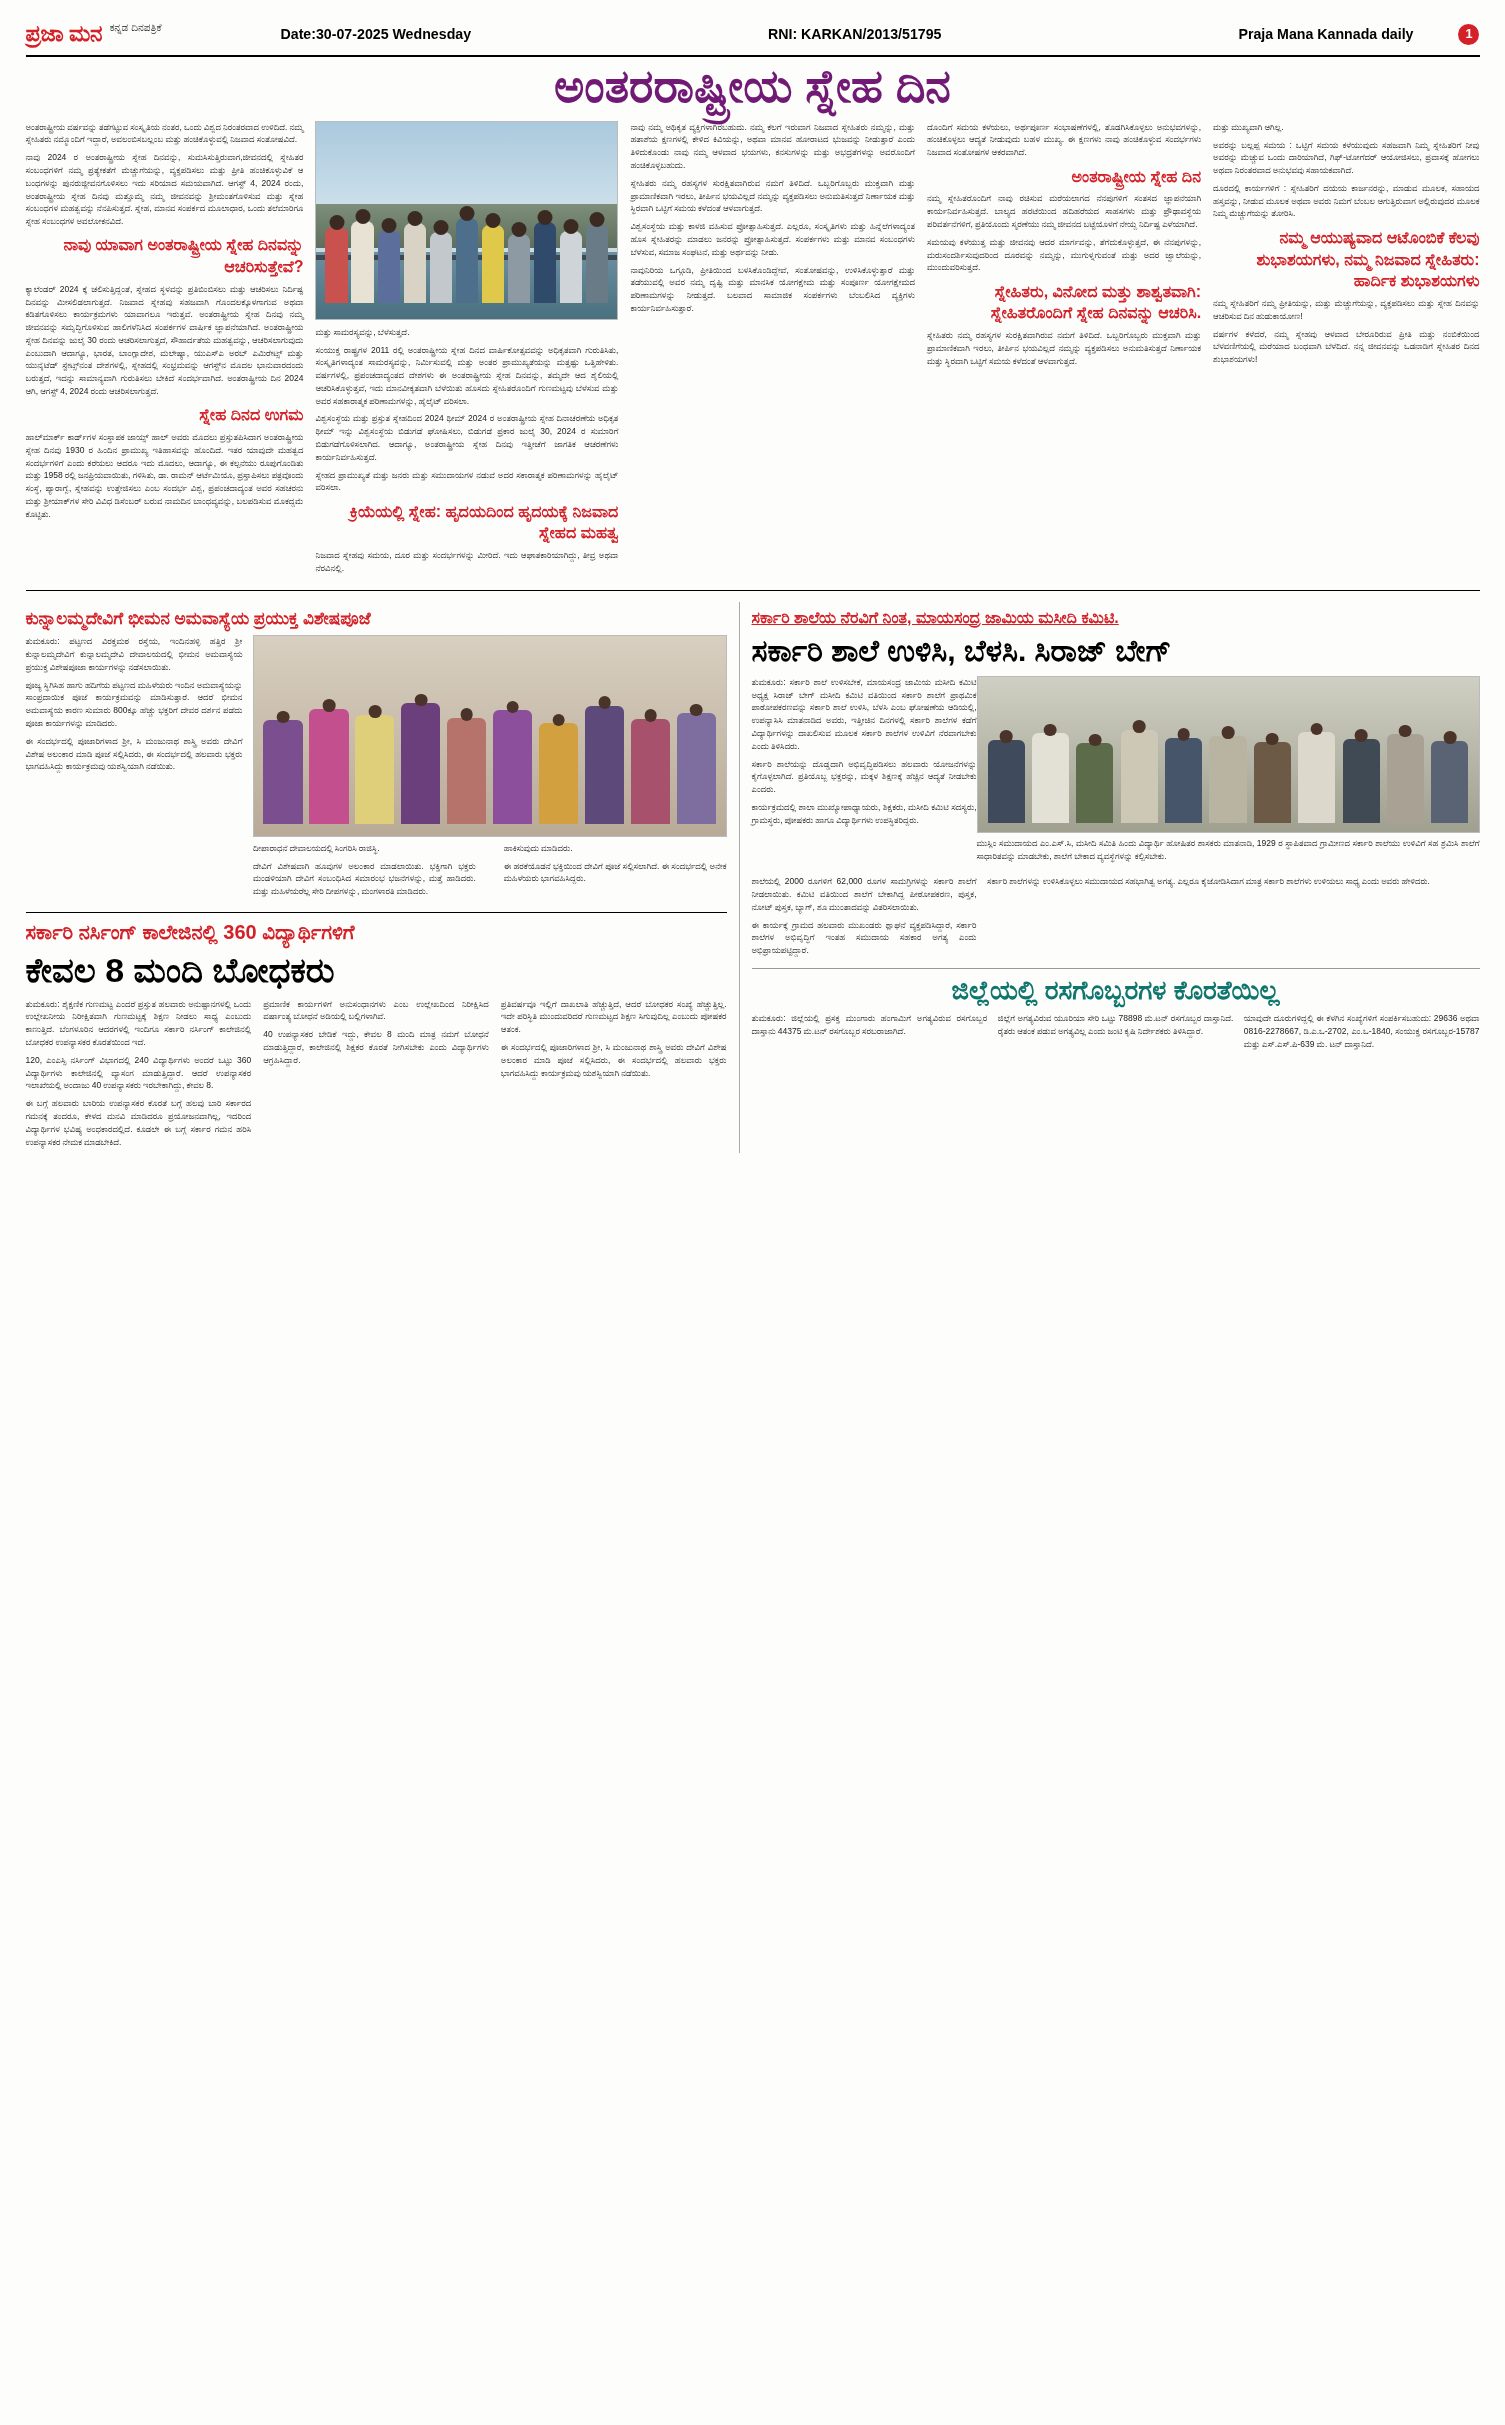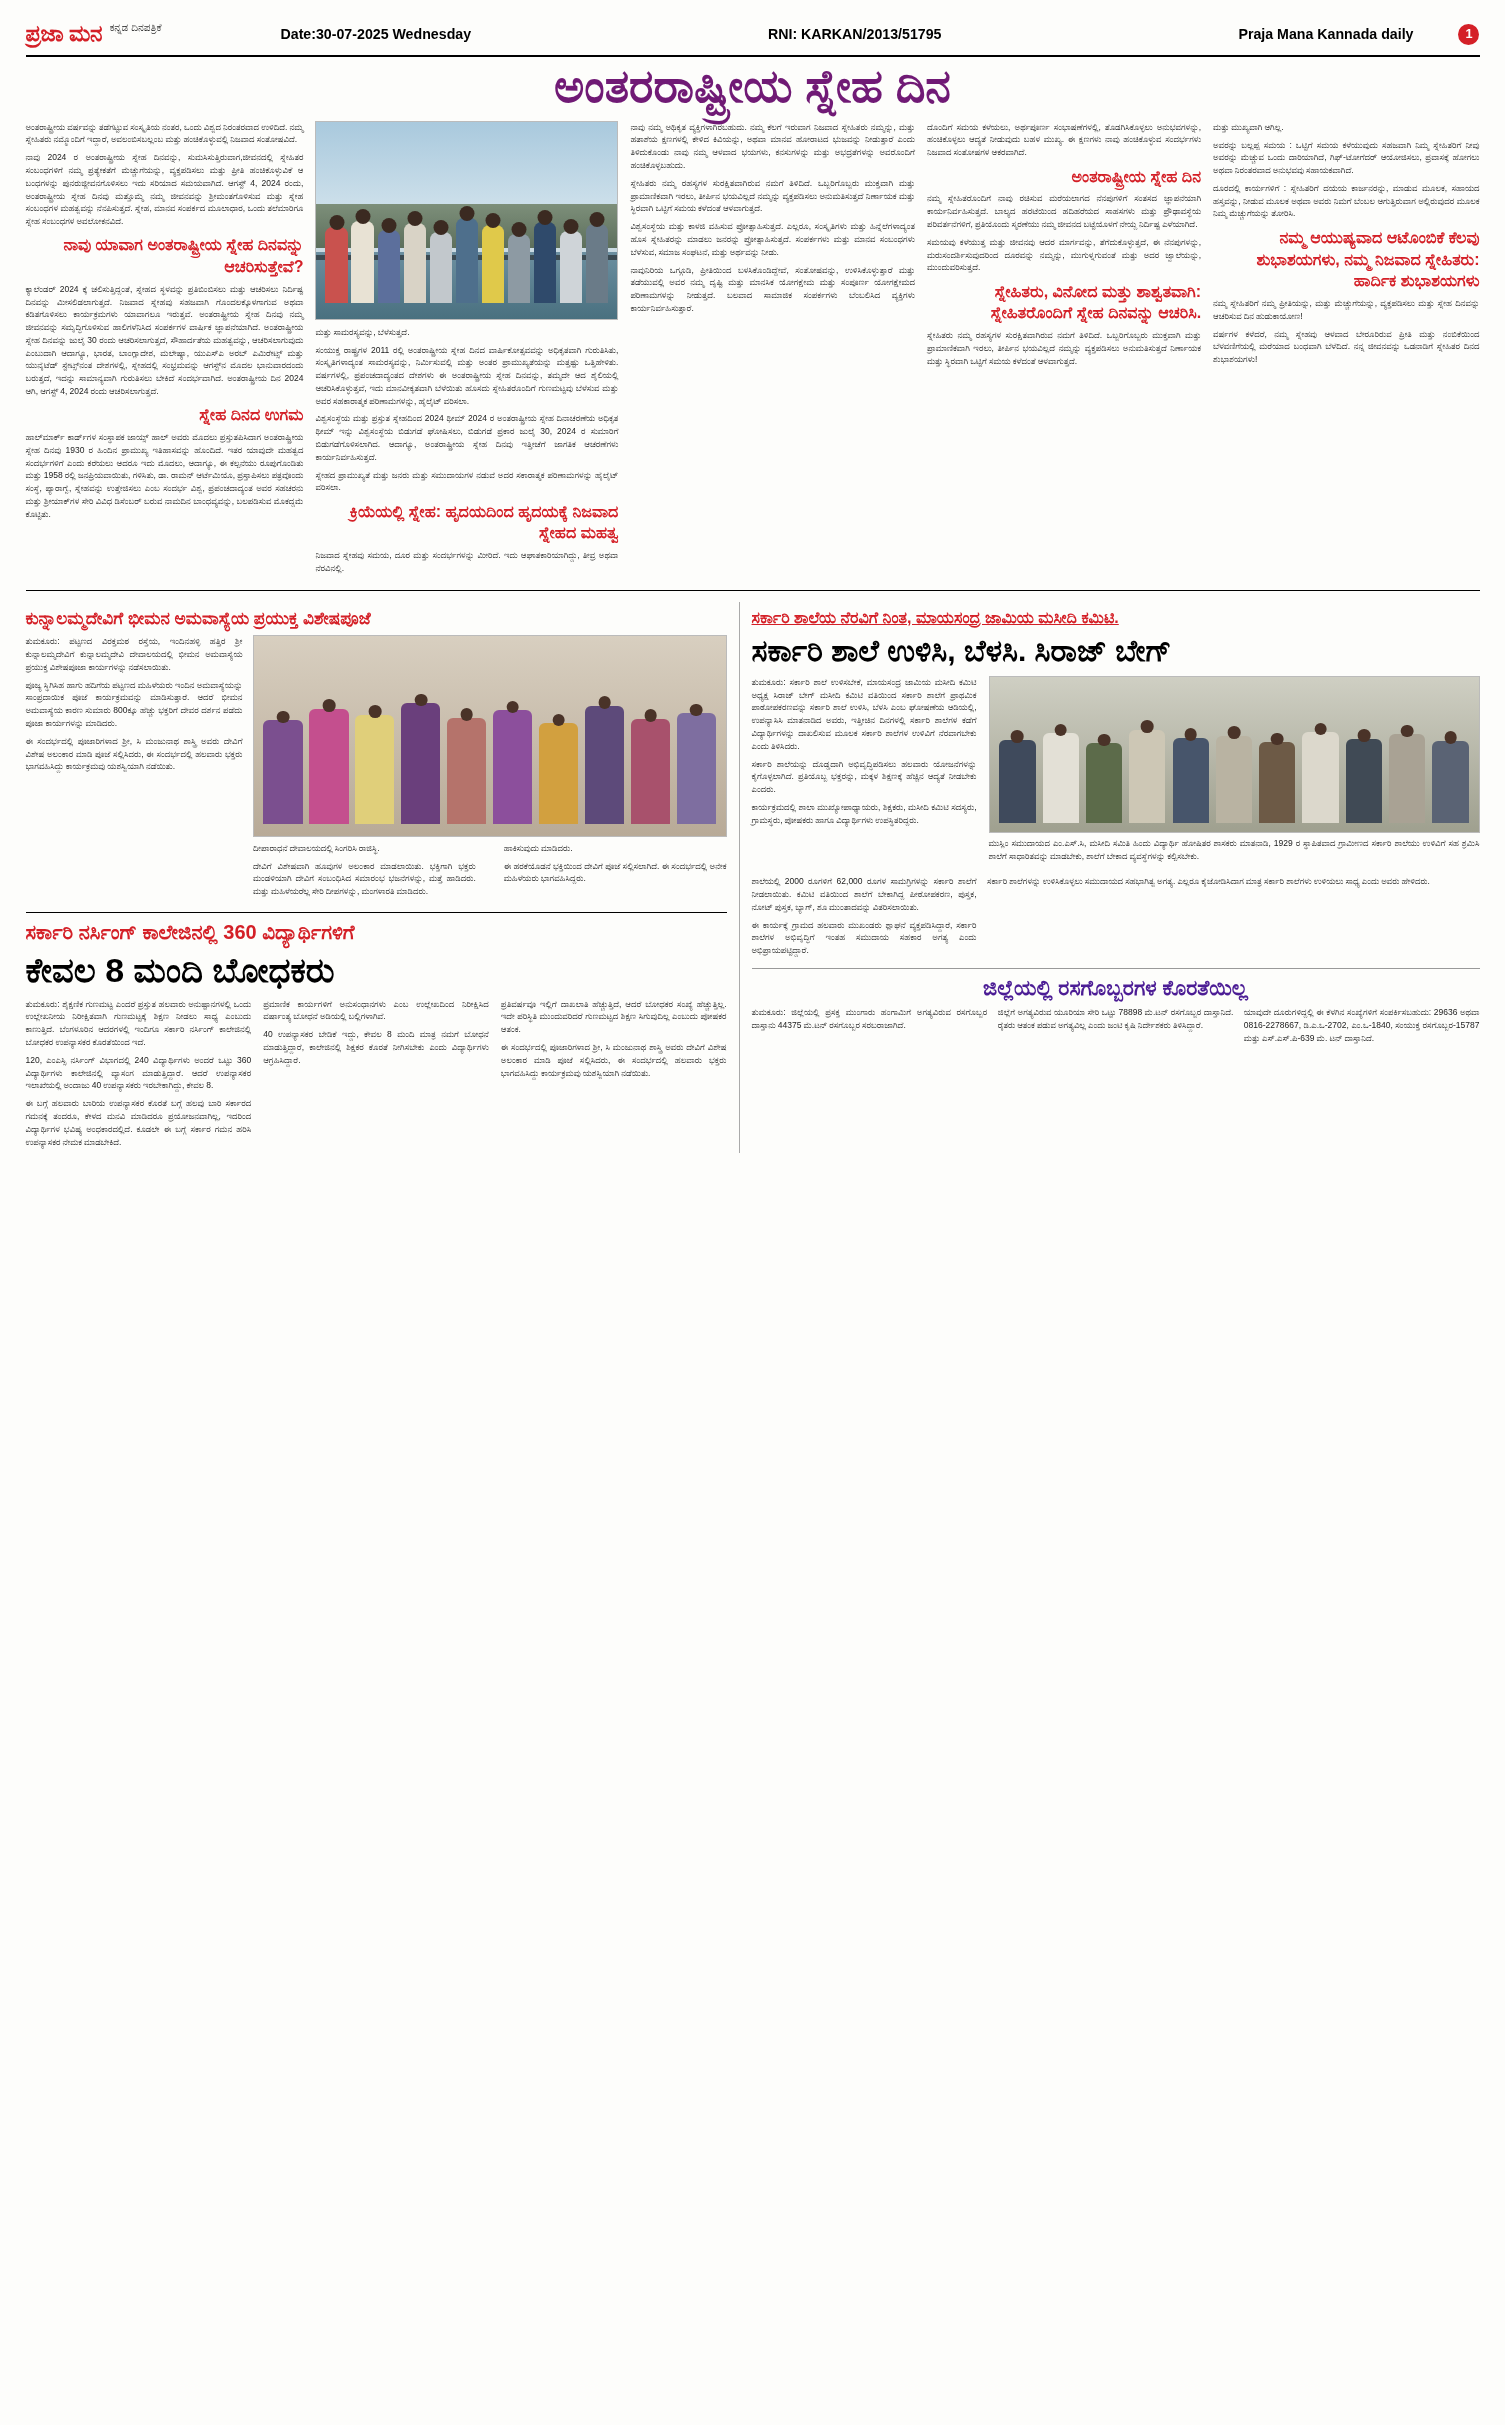--- a/index.html
+++ b/index.html
@@ -106,21 +106,21 @@
   }
   .big-head {
     color:#000;
     font-weight:700;
     font-size: 28px;
     line-height:1.15;
     margin: 1.5px 0 7.5px 0;
   }
   .big-head.red { color:#d42027; }
   .mid-head {
-    color:#4c1d95; font-weight:700; font-size:21px; line-height:1.2; margin:4.5px 0 6px 0;
+    color:#0f766e; font-weight:700; font-size:26px; line-height:1.2; margin:4.5px 0 6px 0;
   }
 
   .thick-rule { border:none; border-top:1.5px solid #000; margin:9px 0 7.5px 0; }
   .thin-rule  { border:none; border-top:0.7px solid #999; margin:6px 0; }
 
   .group-photo {
     width:100%; height:142px; border:0.7px solid #bbb; margin-bottom:4.5px; position:relative; overflow:hidden;
     background:#cdbfae;
   }
   .gp-bg { position:absolute; inset:0; background:linear-gradient(#d8cfc0,#b8aa97); }
@@ -277,21 +277,21 @@
           <p>ಪ್ರತಿವರ್ಷವೂ ಇಲ್ಲಿಗೆ ದಾಖಲಾತಿ ಹೆಚ್ಚುತ್ತಿದೆ, ಆದರೆ ಬೋಧಕರ ಸಂಖ್ಯೆ ಹೆಚ್ಚುತ್ತಿಲ್ಲ. ಇದೇ ಪರಿಸ್ಥಿತಿ ಮುಂದುವರಿದರೆ ಗುಣಮಟ್ಟದ ಶಿಕ್ಷಣ ಸಿಗುವುದಿಲ್ಲ ಎಂಬುದು ಪೋಷಕರ ಆತಂಕ.</p>
           <p>ಈ ಸಂದರ್ಭದಲ್ಲಿ ಪೂಜಾರಿಗಳಾದ ಶ್ರೀ, ಸಿ ಮಂಜುನಾಥ ಶಾಸ್ತ್ರಿ ಅವರು ದೇವಿಗೆ ವಿಶೇಷ ಅಲಂಕಾರ ಮಾಡಿ ಪೂಜೆ ಸಲ್ಲಿಸಿದರು, ಈ ಸಂದರ್ಭದಲ್ಲಿ ಹಲವಾರು ಭಕ್ತರು ಭಾಗವಹಿಸಿದ್ದು ಕಾರ್ಯಕ್ರಮವು ಯಶಸ್ವಿಯಾಗಿ ನಡೆಯಿತು.</p>
         </div>
       </div>
     </div>
 
     <div style="flex:1; padding-left:12px; border-left:0.7px solid #aaa;">
       <div class="banner-head" style="font-size:16px;text-decoration:underline;">ಸರ್ಕಾರಿ ಶಾಲೆಯ ನೆರವಿಗೆ ನಿಂತ, ಮಾಯಸಂದ್ರ ಜಾಮಿಯ ಮಸೀದಿ ಕಮಿಟಿ.</div>
       <div class="big-head" style="font-size:30px;">ಸರ್ಕಾರಿ ಶಾಲೆ ಉಳಿಸಿ, ಬೆಳಸಿ. ಸಿರಾಜ್ ಬೇಗ್</div>
 
-      <div style="display:flex; gap:12px;">
+      <div style="display:flex; gap:0;">
         <div style="width:225px;" class="body-col">
           <p>ತುಮಕೂರು: ಸರ್ಕಾರಿ ಶಾಲೆ ಉಳಿಸಬೇಕೆ, ಮಾಯಸಂದ್ರ ಜಾಮಿಯ ಮಸೀದಿ ಕಮಿಟಿ ಅಧ್ಯಕ್ಷ ಸಿರಾಜ್ ಬೇಗ್ ಮಸೀದಿ ಕಮಿಟಿ ವತಿಯಿಂದ ಸರ್ಕಾರಿ ಶಾಲೆಗೆ ಪ್ರಾಥಮಿಕ ಪಾಠೋಪಕರಣವನ್ನು ಸರ್ಕಾರಿ ಶಾಲೆ ಉಳಿಸಿ, ಬೆಳಸಿ ಎಂಬ ಘೋಷಣೆಯ ಆಡಿಯಲ್ಲಿ, ಉಪನ್ಯಾಸಿಸಿ ಮಾತನಾಡಿದ ಅವರು, ಇತ್ತೀಚಿನ ದಿನಗಳಲ್ಲಿ ಸರ್ಕಾರಿ ಶಾಲೆಗಳ ಕಡೆಗೆ ವಿದ್ಯಾರ್ಥಿಗಳನ್ನು ದಾಖಲಿಸುವ ಮೂಲಕ ಸರ್ಕಾರಿ ಶಾಲೆಗಳ ಉಳಿವಿಗೆ ನೆರವಾಗಬೇಕು ಎಂದು ತಿಳಿಸಿದರು.</p>
           <p>ಸರ್ಕಾರಿ ಶಾಲೆಯನ್ನು ದೊಡ್ಡದಾಗಿ ಅಭಿವೃದ್ಧಿಪಡಿಸಲು ಹಲವಾರು ಯೋಜನೆಗಳನ್ನು ಕೈಗೊಳ್ಳಲಾಗಿದೆ. ಪ್ರತಿಯೊಬ್ಬ ಭಕ್ತರನ್ನು, ಮಕ್ಕಳ ಶಿಕ್ಷಣಕ್ಕೆ ಹೆಚ್ಚಿನ ಆದ್ಯತೆ ನೀಡಬೇಕು ಎಂದರು.</p>
           <p>ಕಾರ್ಯಕ್ರಮದಲ್ಲಿ ಶಾಲಾ ಮುಖ್ಯೋಪಾಧ್ಯಾಯರು, ಶಿಕ್ಷಕರು, ಮಸೀದಿ ಕಮಿಟಿ ಸದಸ್ಯರು, ಗ್ರಾಮಸ್ಥರು, ಪೋಷಕರು ಹಾಗೂ ವಿದ್ಯಾರ್ಥಿಗಳು ಉಪಸ್ಥಿತರಿದ್ದರು.</p>
         </div>
         <div style="flex:1;">
           <div class="group-photo" style="height:157px;">
             <div class="gp-bg" style="background:linear-gradient(#cfcfc3,#9fa08f);"></div>
             <div class="gp-row">
               <div class="gp-p" style="height:74%;background:#3f4a5c;"></div>

